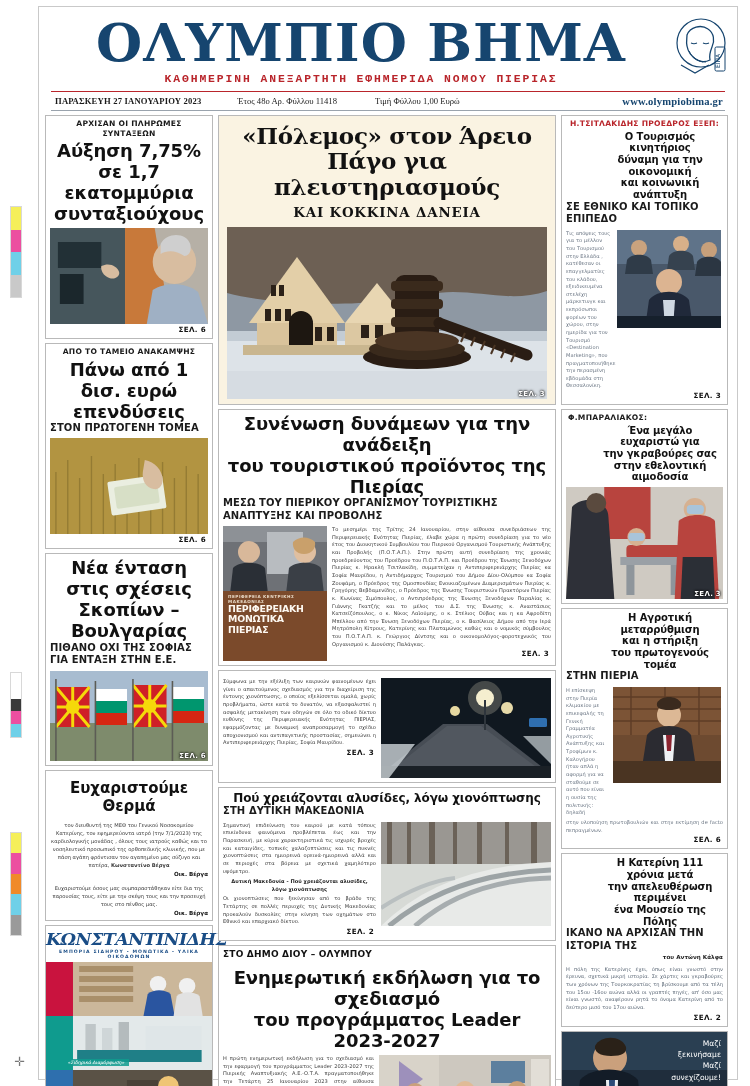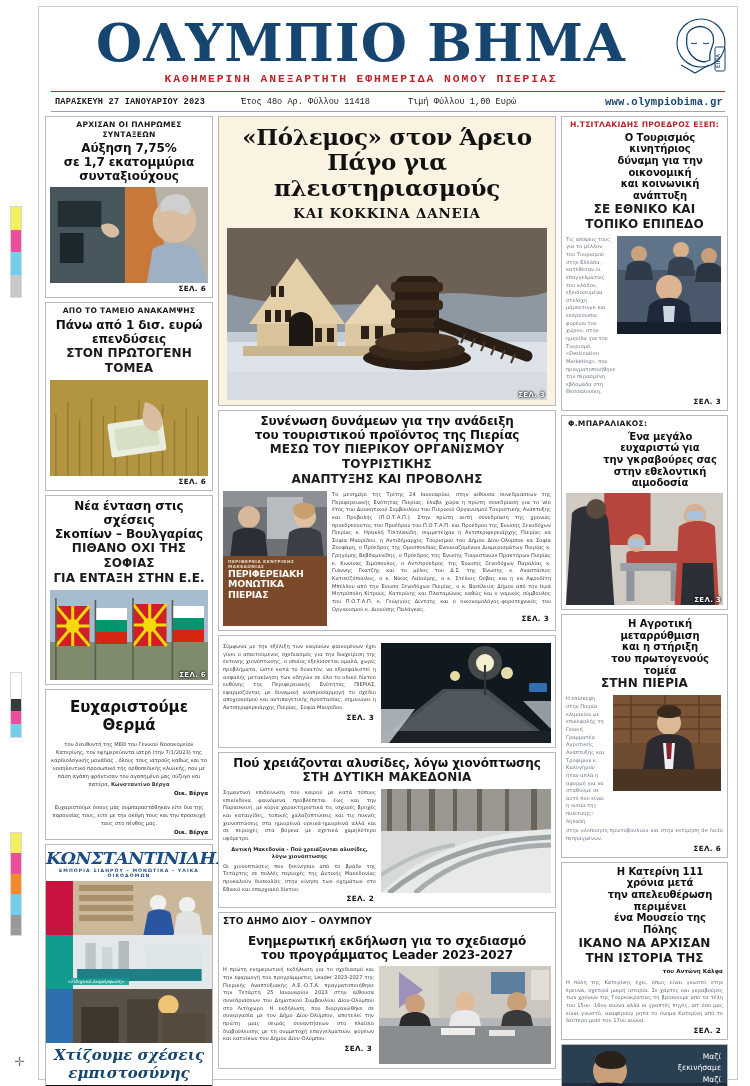--- a/index.html
+++ b/index.html
@@ -50,22 +50,22 @@
     text-align: center;
     padding-right: 54px;
     margin-top: 4px;
   }
   .mast-logo {
     position: absolute; right: 4px; top: 2px;
     width: 56px; height: 72px;
   }
   .mast-rule { border-top: 1.6px solid #b9252b; margin: 6px 2px 3px 2px; }
   .mast-info {
-    display: flex; align-items: center;
-    font-family: Liberation Mono, monospace;
+    display: flex; align-items: flex-start;
+    font-family: Liberation Serif, serif;
     font-size: 8.6px; color: #1a1a1a;
     padding: 1px 4px 3px 6px;
   }
   .mi-date { font-weight: 700; letter-spacing: .2px; }
   .mi-issue { margin-left: 36px; }
   .mi-price { margin-left: 38px; }
   .mi-web { margin-left: auto; font-weight: 700; font-size: 10.6px; color: #16456f; letter-spacing: .2px; }
   .mast-rule2 { border-top: 1px solid #9aa3ad; margin: 0 2px 4px 2px; }
 
   
@@ -76,28 +76,28 @@
 
   .box { border: 1px solid #b9b9b9; background: #fff; padding: 3px 4px 4px 4px; position: relative; }
 
   
   .kicker {
     font-size: 7.6px; font-weight: 700; letter-spacing: .25px;
     color: #1b1b1b; text-align: center; line-height: 1.25;
   }
   .kicker.red { color: #b9252b; }
   .hl {
-    font-size: 12px; font-weight: 700; color: #111;
+    font-size: 18px; font-weight: 700; color: #111;
     text-align: center; line-height: 1.17; letter-spacing: -.1px;
   }
   .hl.sm { font-size: 12px; }
   .hl.xs { font-size: 10px; margin-left: 31px; }
   .subhl {
-    font-size: 12px; font-weight: 700; color: #1b1b1b;
-    text-align: center; line-height: 1.25; letter-spacing: .1px;
+    font-size: 10px; font-weight: 700; color: #1b1b1b;
+    text-align: left; line-height: 1.25; letter-spacing: .1px;
   }
   .sel {
     font-size: 7.2px; font-weight: 700; color: #111; text-align: right;
     letter-spacing: .3px; padding: 1px 2px 0 0;
   }
   .body-txt {
     font-size: 5.1px; line-height: 1.5; color: #3b3b3b; text-align: justify;
     letter-spacing: .05px;
   }
 

